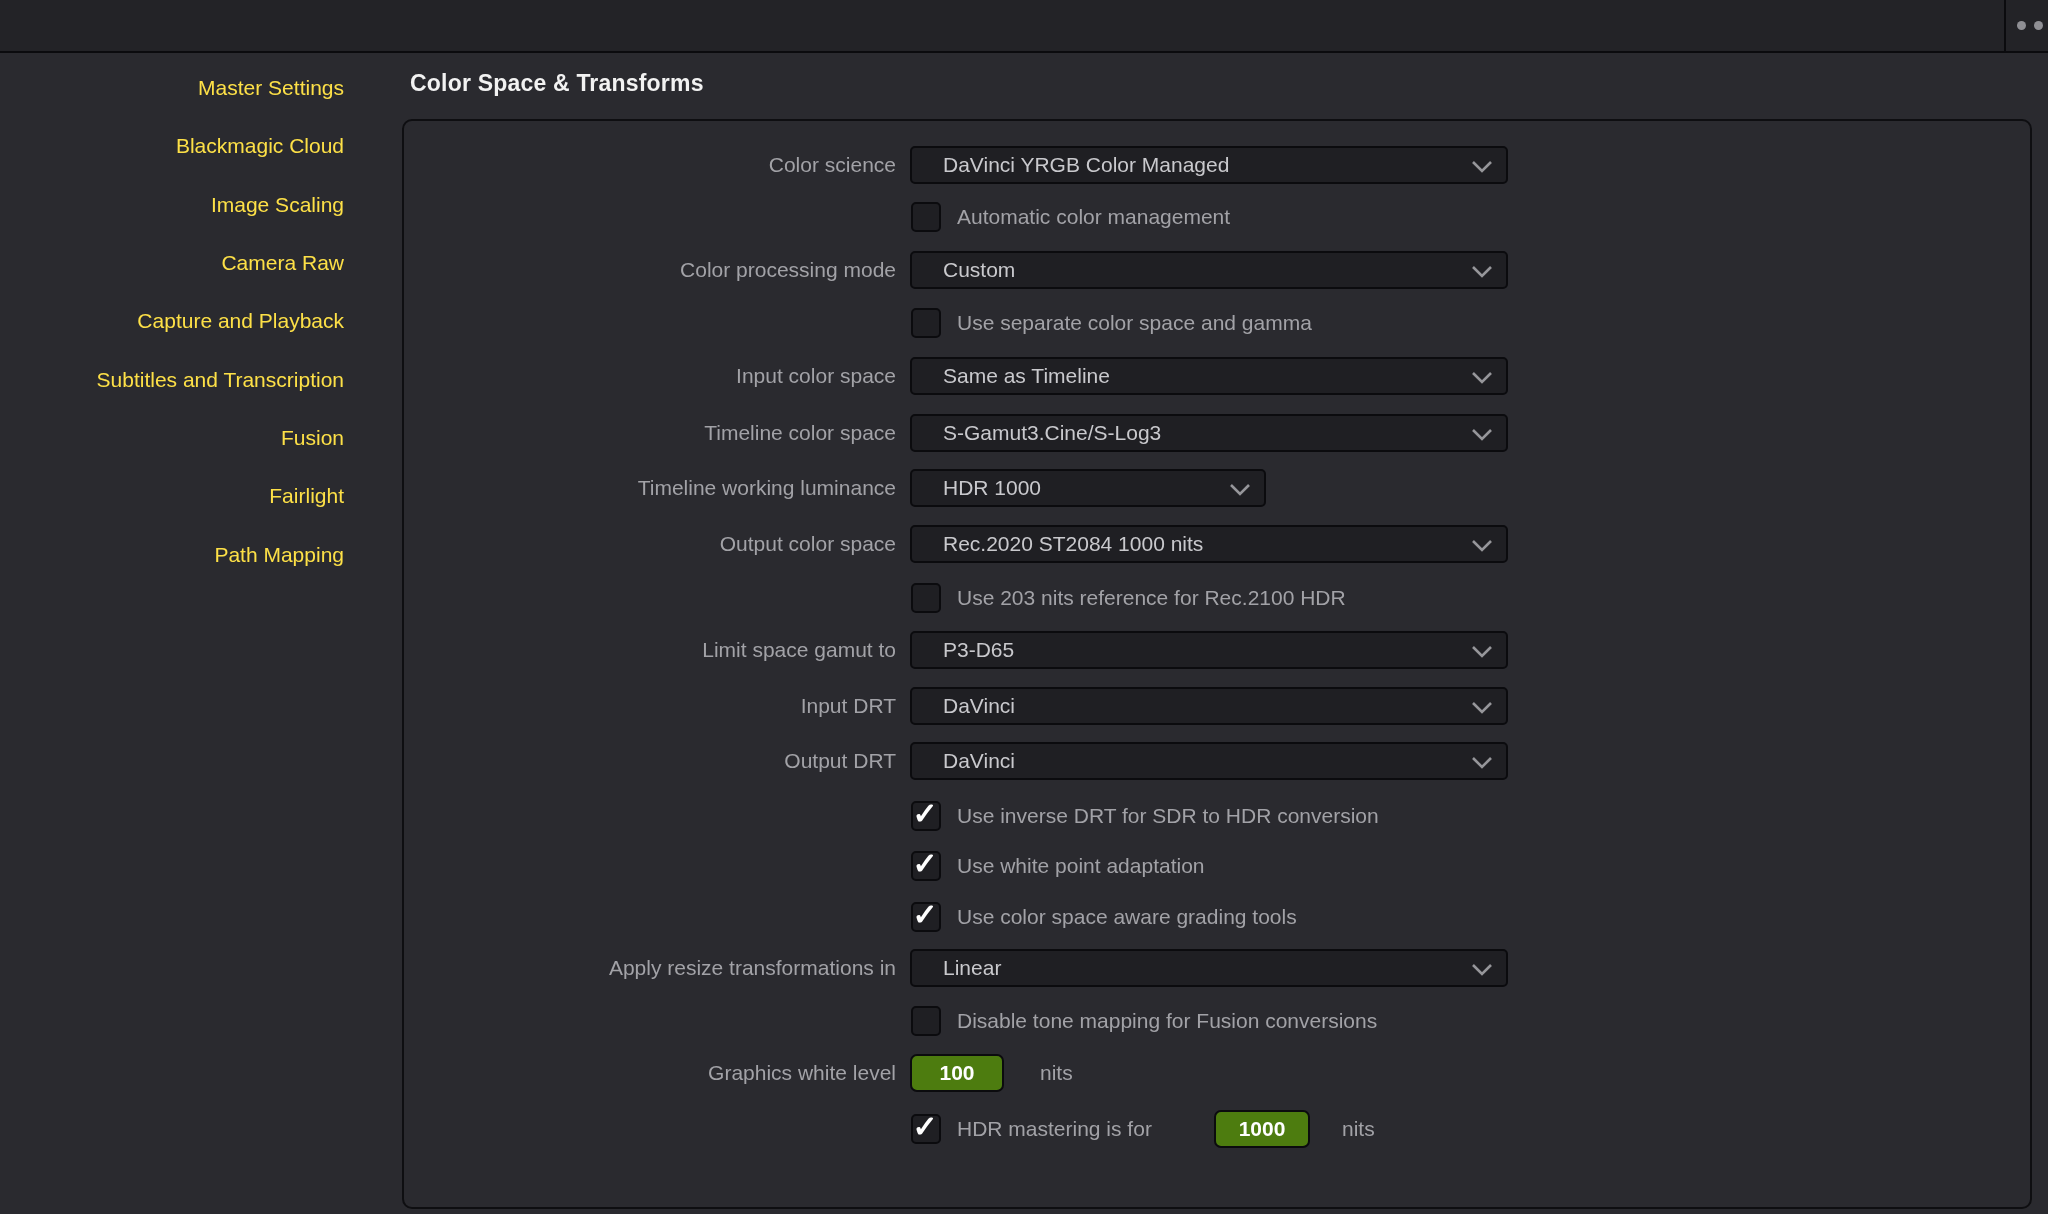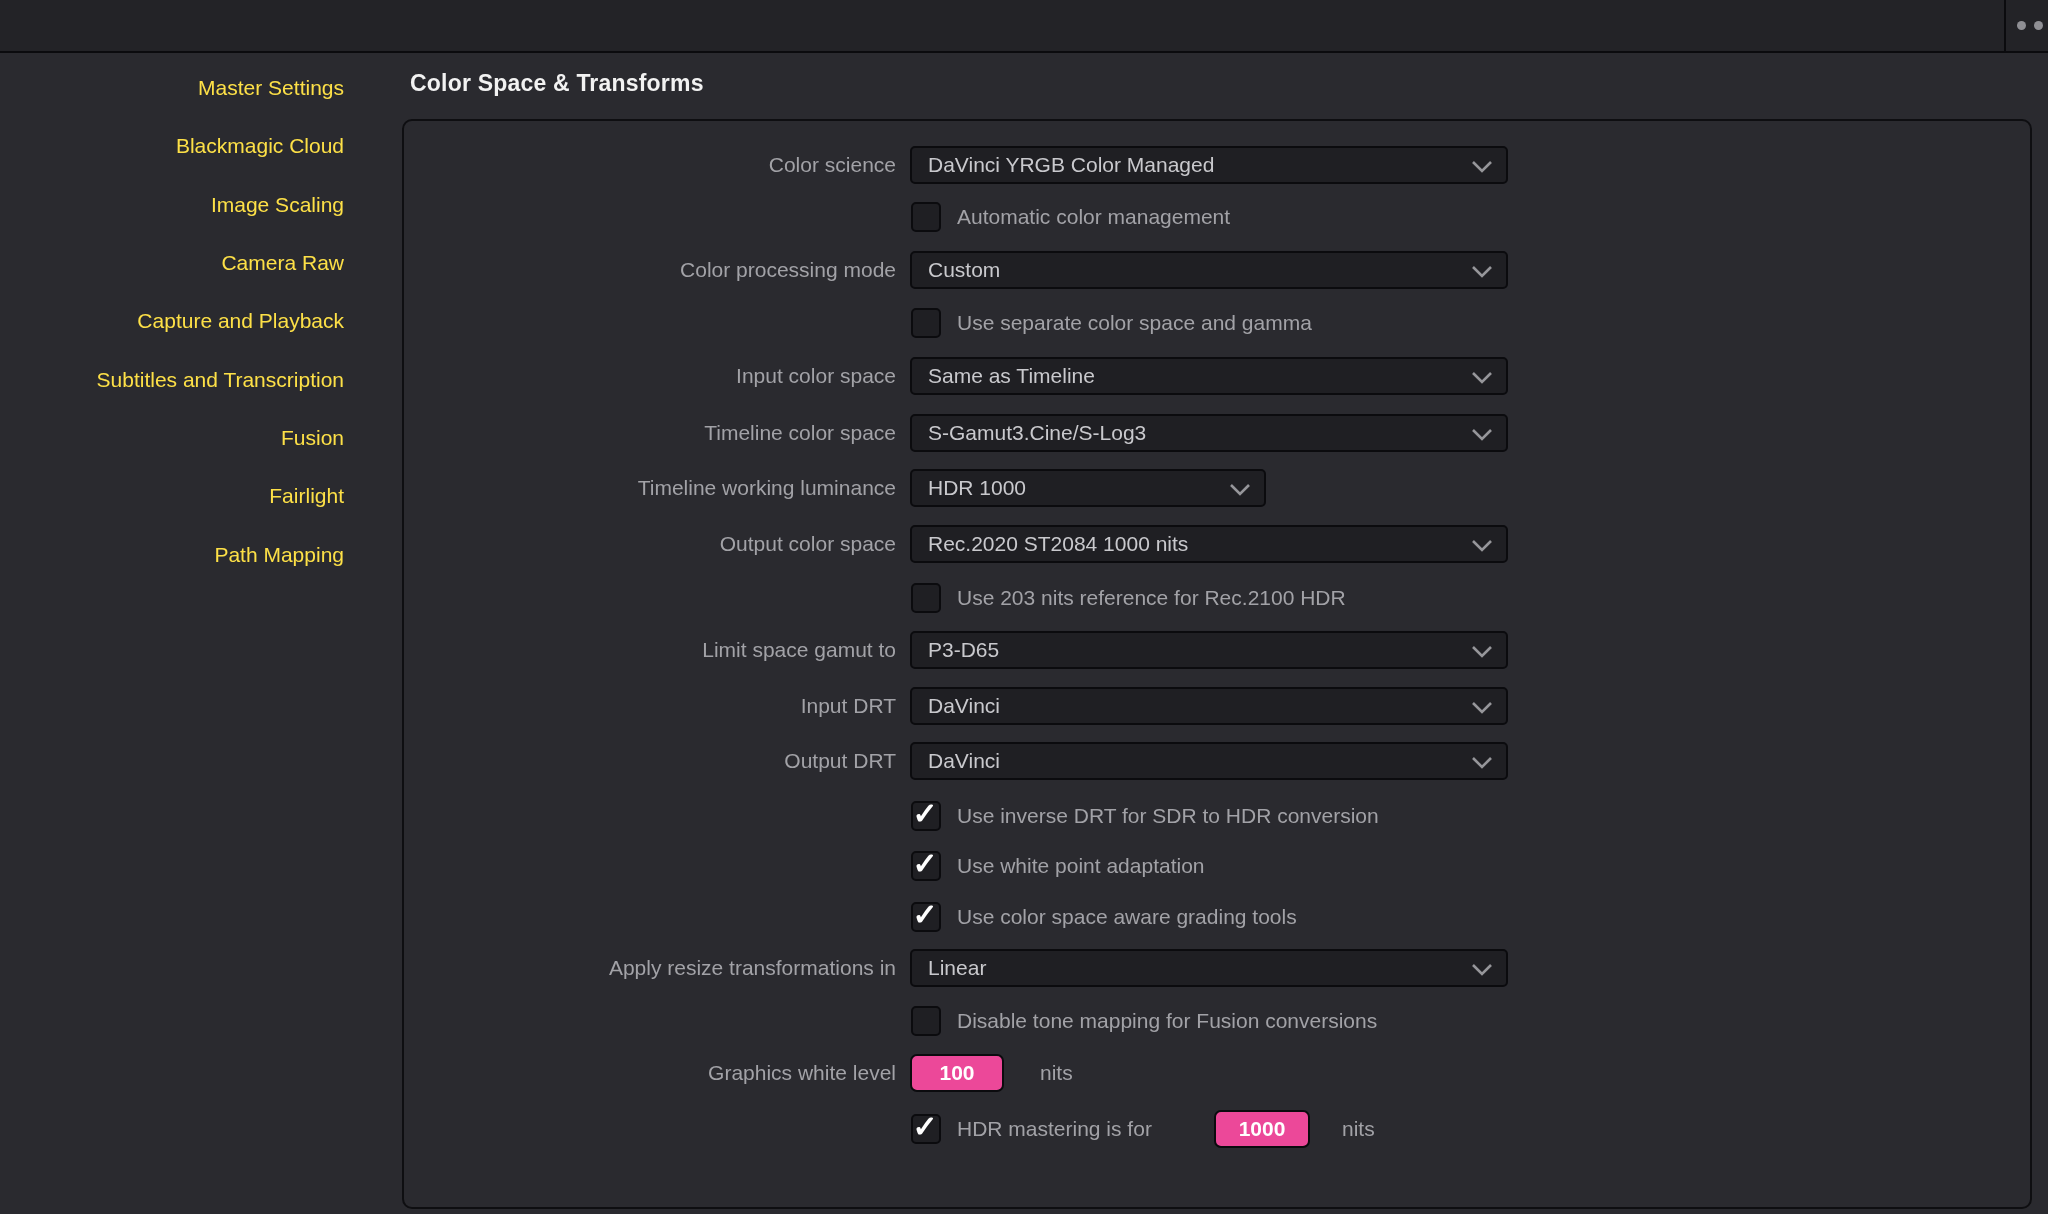--- a/index.html
+++ b/index.html
@@ -55,40 +55,40 @@
     text-align:right;color:#a2a2a7;font-size:21px;
   }
   .dropdown{
     position:absolute;left:910px;top:0;height:38px;box-sizing:border-box;
     background:#1f1f23;border:2px solid #0b0b0e;border-radius:5px;
     display:flex;align-items:center;cursor:pointer;
   }
   .dropdown.wide{width:598px;}
   .dropdown.narrow{width:356px;}
   .dval{
-    padding-left:16px;color:#c9c9cd;font-size:21px;
+    padding-left:31px;color:#c9c9cd;font-size:21px;
     white-space:nowrap;overflow:hidden;flex:1;
   }
   .chev{position:absolute;right:13px;top:12px;width:22px;height:14px;}
   .cb{
     position:absolute;left:911px;top:4px;width:30px;height:30px;box-sizing:border-box;
     background:#1f1f23;border:2px solid #0b0b0e;border-radius:5px;cursor:pointer;
     display:flex;align-items:center;justify-content:center;
   }
   .cb .check{
     color:#ffffff;font-size:30px;font-weight:bold;line-height:1;
     margin-top:-4px;margin-left:-2px;
   }
   .cblabel{
     position:absolute;left:957px;top:0;height:38px;line-height:38px;
     color:#a2a2a7;font-size:21px;white-space:nowrap;
   }
   .numbox{
     position:absolute;top:0;height:38px;box-sizing:border-box;
-    background:#ec4899;border:2px solid #0b0b0e;border-radius:7px;
+    background:#4d7c0f;border:2px solid #0b0b0e;border-radius:7px;
     color:#ffffff;font-size:21px;font-weight:600;
     display:flex;align-items:center;justify-content:center;cursor:text;
   }
   .numbox.n1{left:910px;width:94px;}
   .numbox.n2{left:1214px;width:96px;}
   .suffix{
     position:absolute;top:0;height:38px;line-height:38px;
     color:#a2a2a7;font-size:21px;
   }
   .suffix.s1{left:1040px;}

